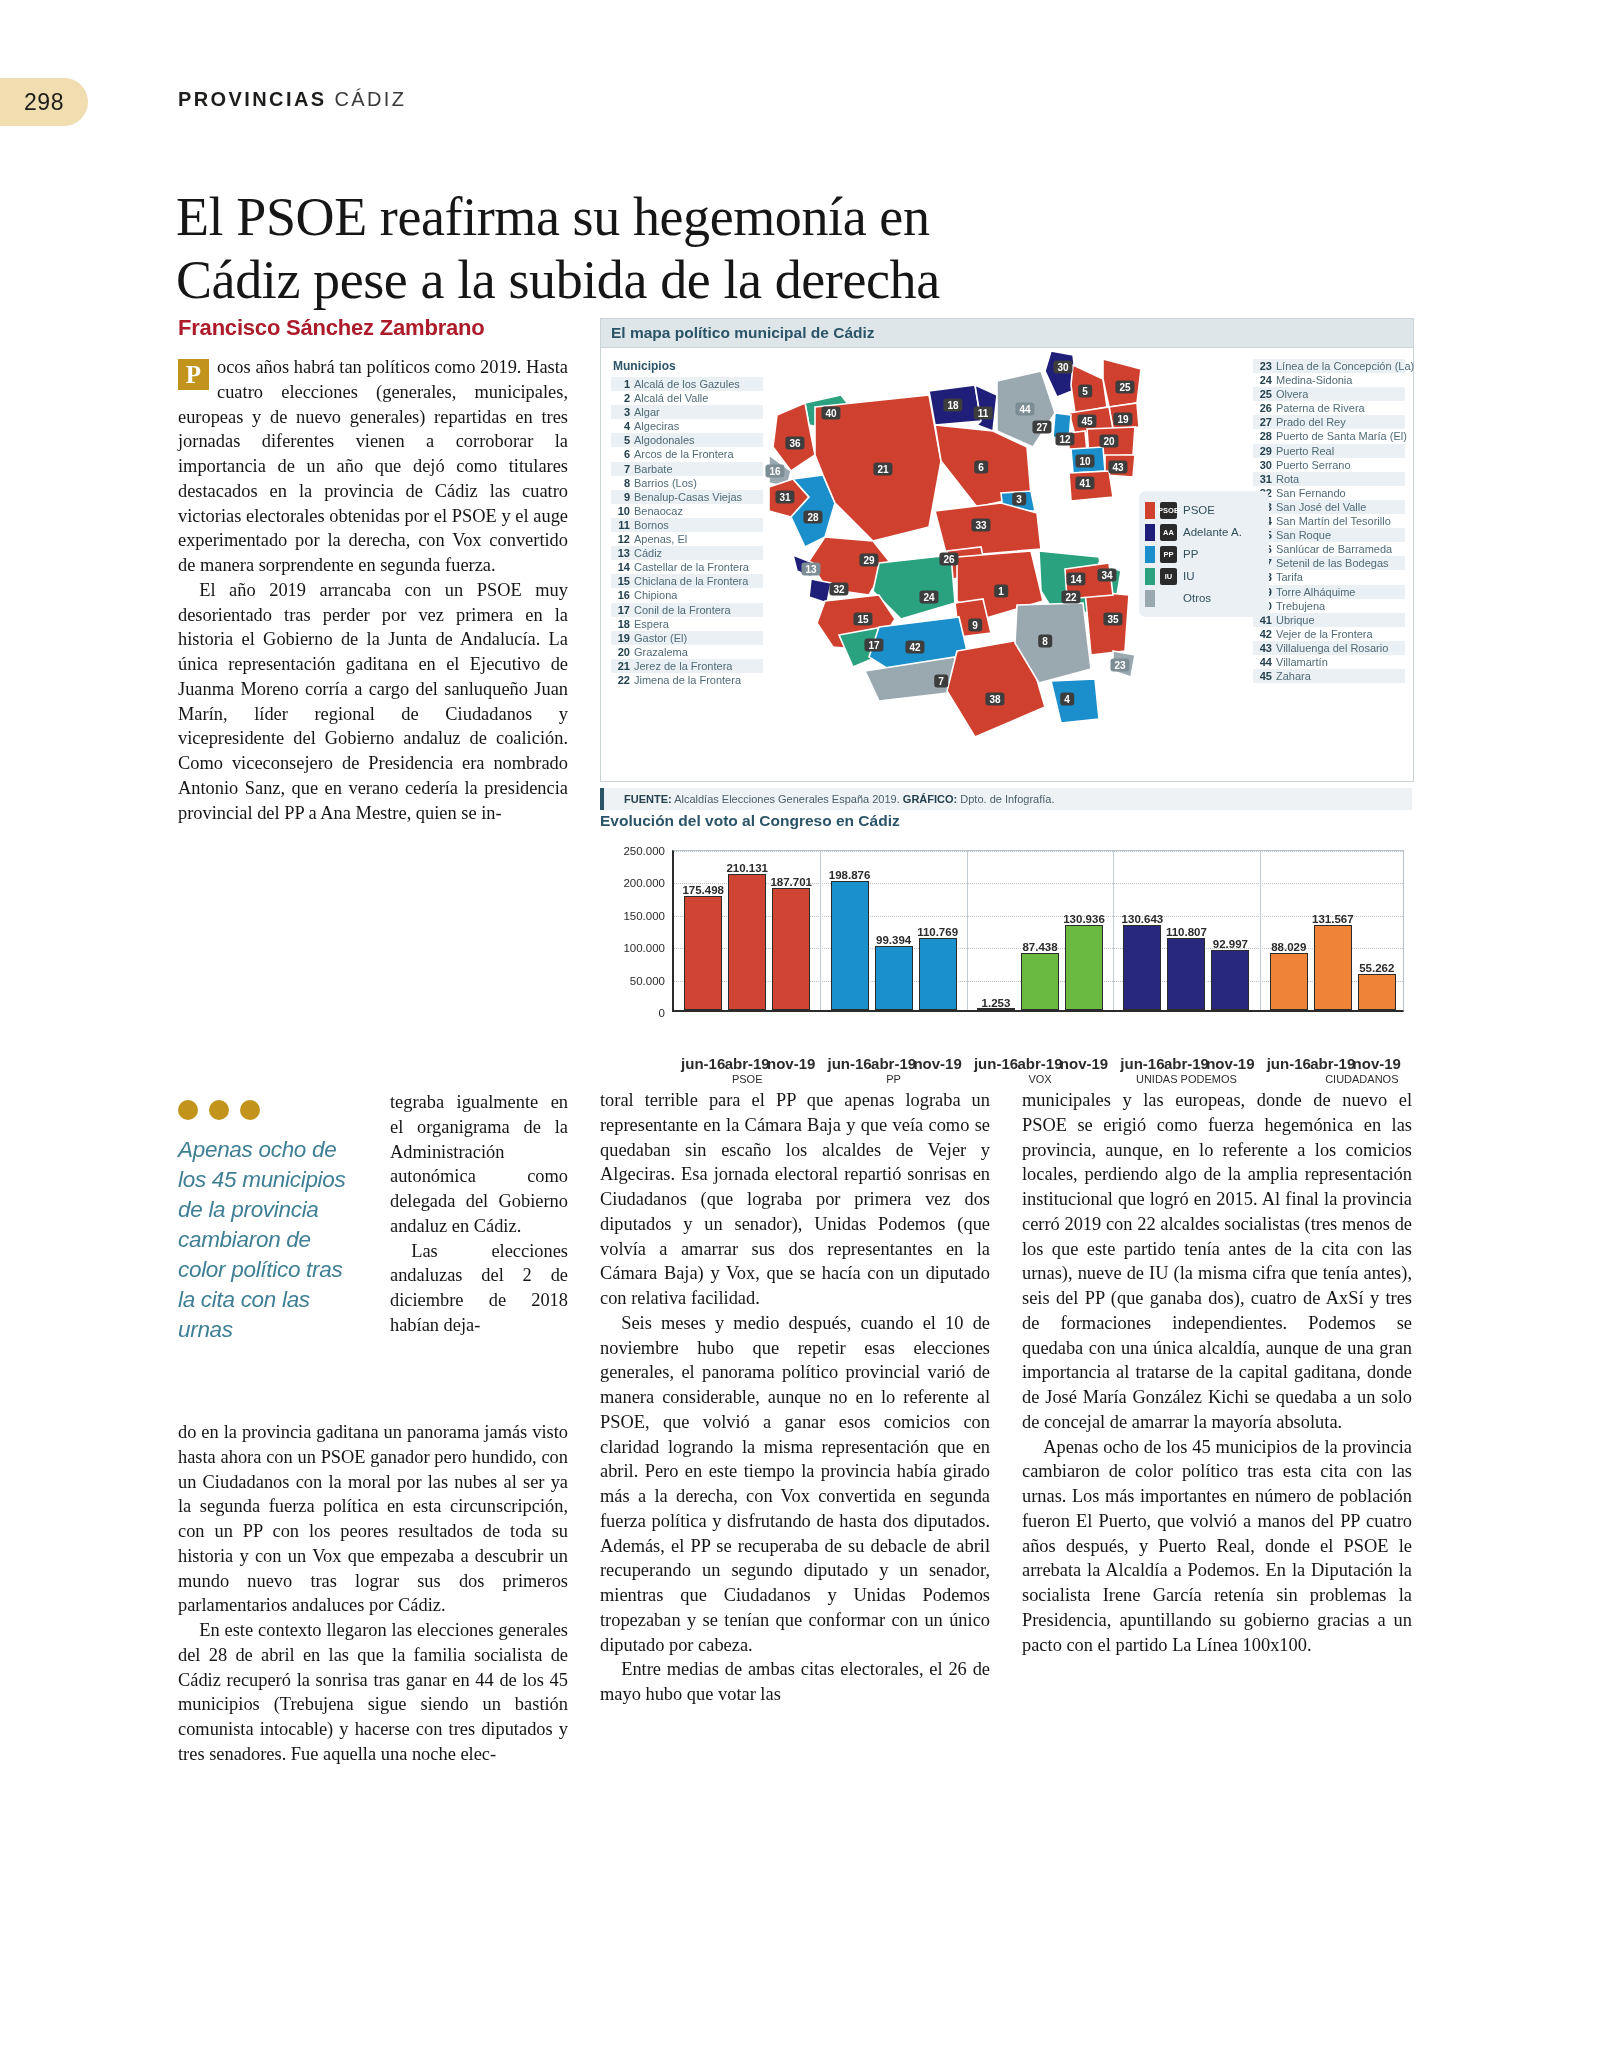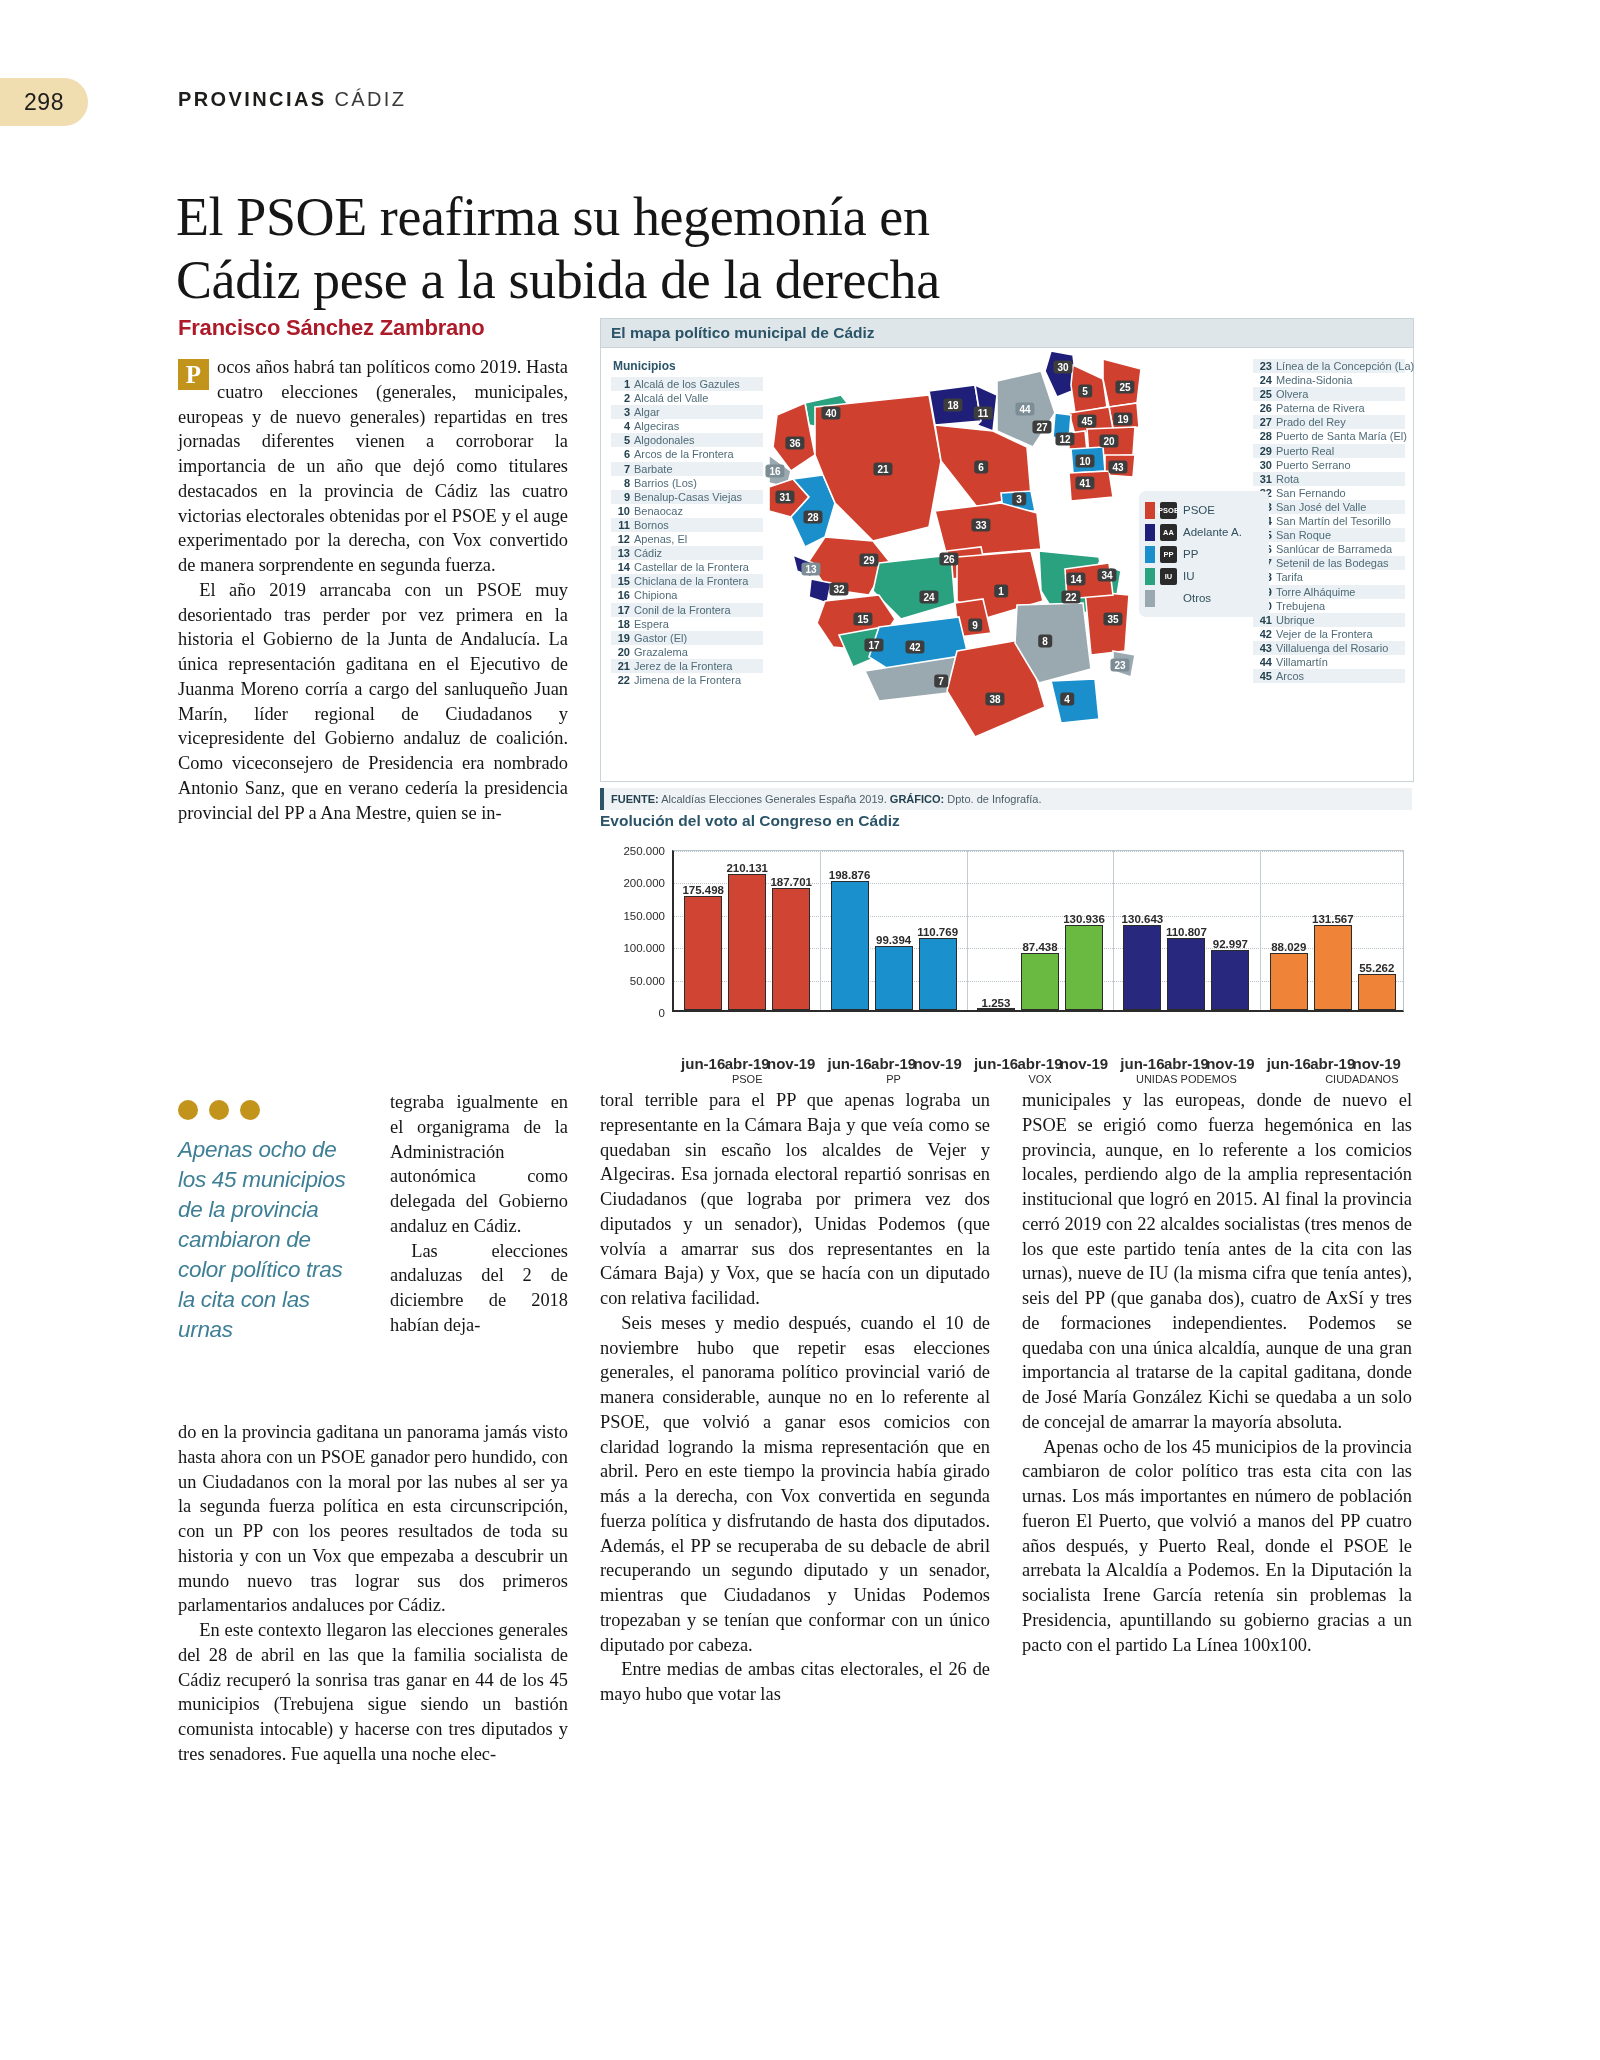--- a/index.html
+++ b/index.html
@@ -131,21 +131,21 @@
     background:#3d3d3d;color:#fff;border-radius:3px;
     font-family:"Liberation Sans",sans-serif;font-weight:700;font-size:10px;
     padding:1px 4px;line-height:11px;white-space:nowrap;
   }
   .mlab.gry{background:#7d8d96;}
 
   .srcline{
     position:absolute;left:600px;top:788px;width:812px;height:22px;
     background:#eef2f4;border-left:4px solid #2b5468;
     font-family:"Liberation Sans",sans-serif;font-size:11px;color:#4a5d68;
-    display:flex;align-items:center;padding-left:7px;box-sizing:border-box;
+    display:flex;align-items:center;padding-left:20px;box-sizing:border-box;
   }
   .srcline b{color:#23414f;font-weight:700;}
 
   
   .chartwrap{position:absolute;left:600px;top:812px;width:812px;height:250px;}
   .charttitle{
     position:absolute;left:0;top:0;
     font-family:"Liberation Sans",sans-serif;font-weight:700;font-size:15.5px;
     color:#2b5468;
   }
@@ -277,21 +277,21 @@
       <div class="row"><b>35</b><span>San Roque</span></div>
       <div class="row"><b>36</b><span>Sanlúcar de Barrameda</span></div>
       <div class="row"><b>37</b><span>Setenil de las Bodegas</span></div>
       <div class="row"><b>38</b><span>Tarifa</span></div>
       <div class="row"><b>39</b><span>Torre Alháquime</span></div>
       <div class="row"><b>40</b><span>Trebujena</span></div>
       <div class="row"><b>41</b><span>Ubrique</span></div>
       <div class="row"><b>42</b><span>Vejer de la Frontera</span></div>
       <div class="row"><b>43</b><span>Villaluenga del Rosario</span></div>
       <div class="row"><b>44</b><span>Villamartín</span></div>
-      <div class="row"><b>45</b><span>Arcos</span></div>
+      <div class="row"><b>45</b><span>Zahara</span></div>
     </div>
 
   <div class="legend">
       <div class="lrow">
         <span class="sw" style="background: rgb(208, 64, 47);"></span>
         <span class="badge">PSOE</span>
         <span class="ltxt">PSOE</span>
       </div>
       <div class="lrow">
         <span class="sw" style="background: rgb(31, 31, 122);"></span>

